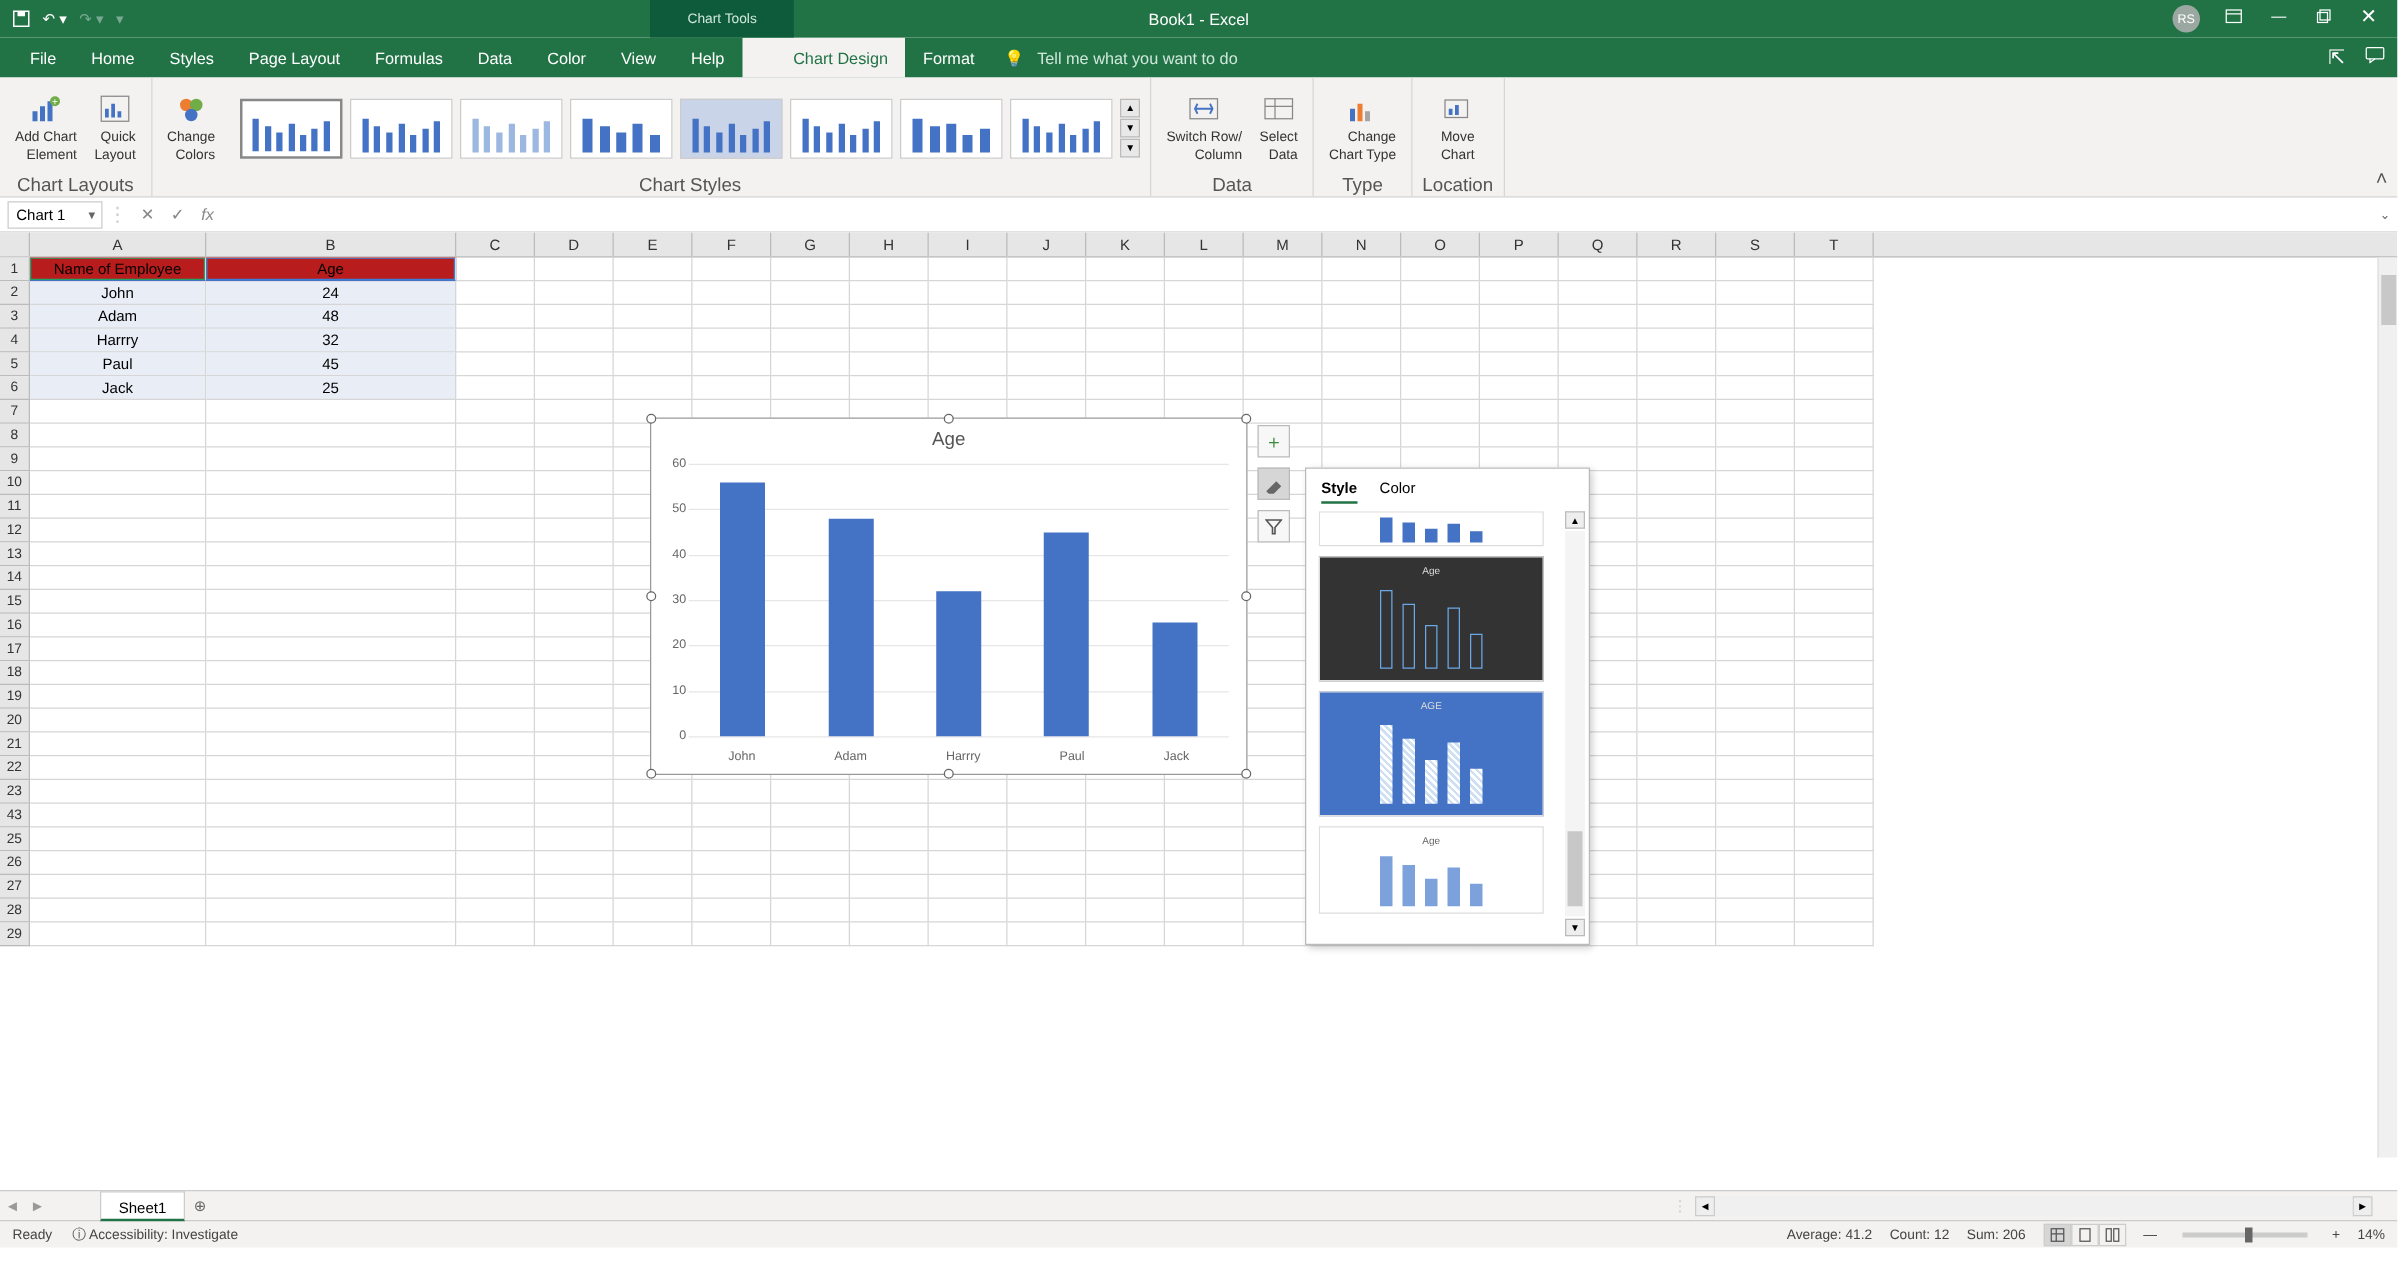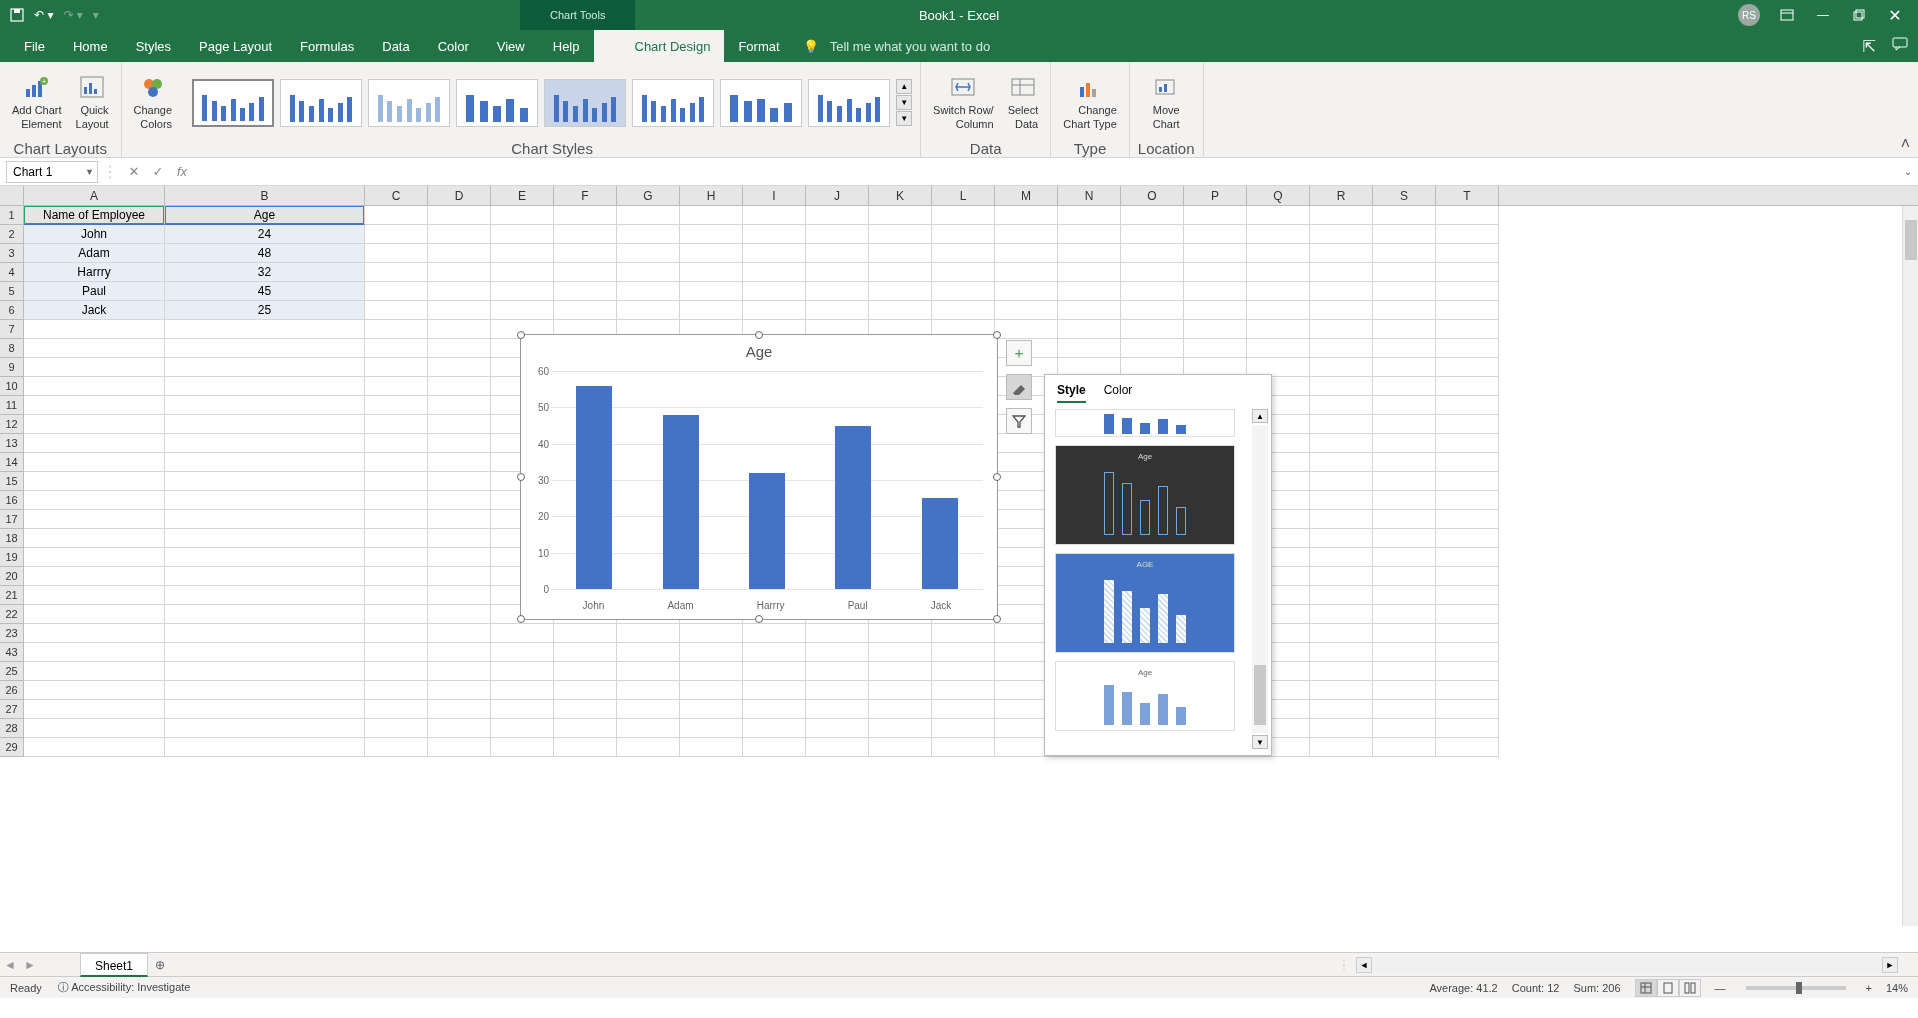--- a/index.html
+++ b/index.html
@@ -4,21 +4,21 @@
 <style>
 * { box-sizing: border-box; margin: 0; padding: 0; font-family: "Segoe UI", Arial, sans-serif; }
 body { background: #fff; overflow: hidden; width: 1918px; height: 1018px; position: relative; }
 
 
 .titlebar { height: 30px; background: #217346; display: flex; align-items: center; color: #fff; font-size: 12px; position: relative; }
 .titlebar-left { display: flex; align-items: center; gap: 10px; padding-left: 10px; }
 .title-icon { width: 14px; height: 14px; display: inline-block; }
 .chart-tools-tab { position: absolute; left: 520px; top: 0; height: 30px; padding: 0 30px; background: #0d5b3b; display: flex; align-items: center; font-size: 11px; color: #d0e8dc; }
 .doc-title { position: absolute; left: 50%; transform: translateX(-50%); font-size: 13px; }
-.titlebar-right { position: absolute; right: 0; display: flex; align-items: center; gap: 18px; padding-right: 14px; }
+.titlebar-right { position: absolute; right: 0; display: flex; gap: 18px; padding-right: 14px; }
 .user-badge { width: 22px; height: 22px; border-radius: 50%; background: #9aa8a1; display: flex; align-items: center; justify-content: center; font-size: 10px; color: #fff; }
 .win-btn { width: 18px; height: 18px; display: flex; align-items: center; justify-content: center; cursor: pointer; }
 
 
 .menubar { height: 32px; background: #217346; display: flex; align-items: stretch; padding-left: 10px; }
 .menu-item { padding: 0 14px; display: flex; align-items: center; color: #fff; font-size: 13px; cursor: pointer; }
 .menu-item.active { background: #f3f2f1; color: #217346; padding-left: 41px; }
 .tellme { display: flex; align-items: center; color: #d0e8dc; font-size: 13px; margin-left: 10px; }
 .tellme-bulb { margin-right: 10px; }
 .menubar-right { position: absolute; right: 10px; display: flex; gap: 16px; align-items: center; height: 32px; }
@@ -33,38 +33,38 @@
 .ribbon-btn-label { font-size: 11px; color: #333; text-align: right; line-height: 1.2; }
 .style-thumb { width: 82px; height: 48px; border: 1px solid #ccc; background: #fff; display: flex; align-items: flex-end; justify-content: space-evenly; padding: 4px; cursor: pointer; position: relative; }
 .style-thumb.selected { border: 2px solid #888; }
 .style-thumb .sbar { width: 5px; background: #4472c4; }
 .style-spin { width: 16px; display: flex; flex-direction: column; gap: 1px; }
 .style-spin-btn { height: 15px; background: #e8e8e8; border: 1px solid #bbb; display:flex;align-items:center;justify-content:center;font-size:8px;cursor:pointer; }
 .ribbon-collapse { position: absolute; right: 8px; bottom: 4px; cursor: pointer; color: #555; }
 
 
 .formula-bar { height: 28px; border-bottom: 1px solid #d6d6d6; display: flex; align-items: center; }
-.namebox { width: 92px; height: 22px; border: 1px solid #ccc; margin-left: 6px; display: flex; align-items: center; padding: 0 6px; font-size: 12px; position: relative; }
+.namebox { width: 76px; height: 22px; border: 1px solid #ccc; margin-left: 6px; display: flex; align-items: center; padding: 0 6px; font-size: 12px; position: relative; }
 .namebox-arrow { position: absolute; right: 3px; font-size: 9px; color: #666; }
 .fb-btn { width: 24px; display: flex; justify-content: center; color: #888; font-size: 13px; cursor: pointer; }
 .fb-input { flex: 1; height: 22px; border: none; outline: none; font-size: 12px; padding-left: 6px; }
 .fb-expand { width: 20px; text-align: center; color: #666; font-size: 10px; cursor: pointer; }
 
 
 .sheet-area { position: relative; height: 766px; overflow: hidden; }
 .col-headers { display: flex; height: 20px; background: #e6e6e6; border-bottom: 1px solid #bbb; }
 .select-all-corner { width: 24px; border-right: 1px solid #bbb; background: #e6e6e6; }
 .col-h { border-right: 1px solid #bbb; text-align: center; font-size: 12px; color: #333; line-height: 20px; cursor: pointer; }
 .col-A { width: 141px; } .col-B { width: 200px; } .col-std { width: 63px; }
 .grid-rows { position: relative; }
 .row { display: flex; height: 19px; }
 .row-h { width: 24px; border-right: 1px solid #bbb; border-bottom: 1px solid #bbb; background: #e6e6e6; text-align: center; font-size: 11px; color: #333; line-height: 19px; cursor: pointer; }
 .cell { border-right: 1px solid #d6d6d6; border-bottom: 1px solid #d6d6d6; font-size: 12px; text-align: center; line-height: 19px; }
 .sel-data { background: #e8edf6; }
-.hdr-cell { background: #e5e5e5; border-bottom: 1px solid #4472c4; }
+.hdr-cell { background: #b91c1c; border-bottom: 1px solid #4472c4; }
 .sel-outline-a { box-shadow: inset 0 0 0 1px #21a366; }
 .sel-outline-b { box-shadow: inset 0 0 0 1px #3b7dd8; }
 .sheet-scroll-v { position: absolute; right: 0; top: 20px; width: 16px; height: 720px; background: #f0f0f0; border-left: 1px solid #ddd; }
 .sheet-scroll-v-thumb { position:absolute; top:14px; left:2px; width:12px; height:40px; background:#c8c8c8; }
 
 
 .chart-obj { position: absolute; left: 520px; top: 148px; width: 478px; height: 286px; background: #fff; border: 1px solid #999; }
 .handle { position: absolute; width: 8px; height: 8px; background: #fff; border: 1px solid #666; border-radius: 50%; }
 .h-nw{left:-4px;top:-4px}.h-n{left:50%;top:-4px;margin-left:-4px}.h-ne{right:-4px;top:-4px}.h-w{left:-4px;top:50%;margin-top:-4px}.h-e{right:-4px;top:50%;margin-top:-4px}.h-sw{left:-4px;bottom:-4px}.h-s{left:50%;bottom:-4px;margin-left:-4px}.h-se{right:-4px;bottom:-4px}
 .chart-title { text-align: center; font-size: 15px; color: #555; padding-top: 8px; }

